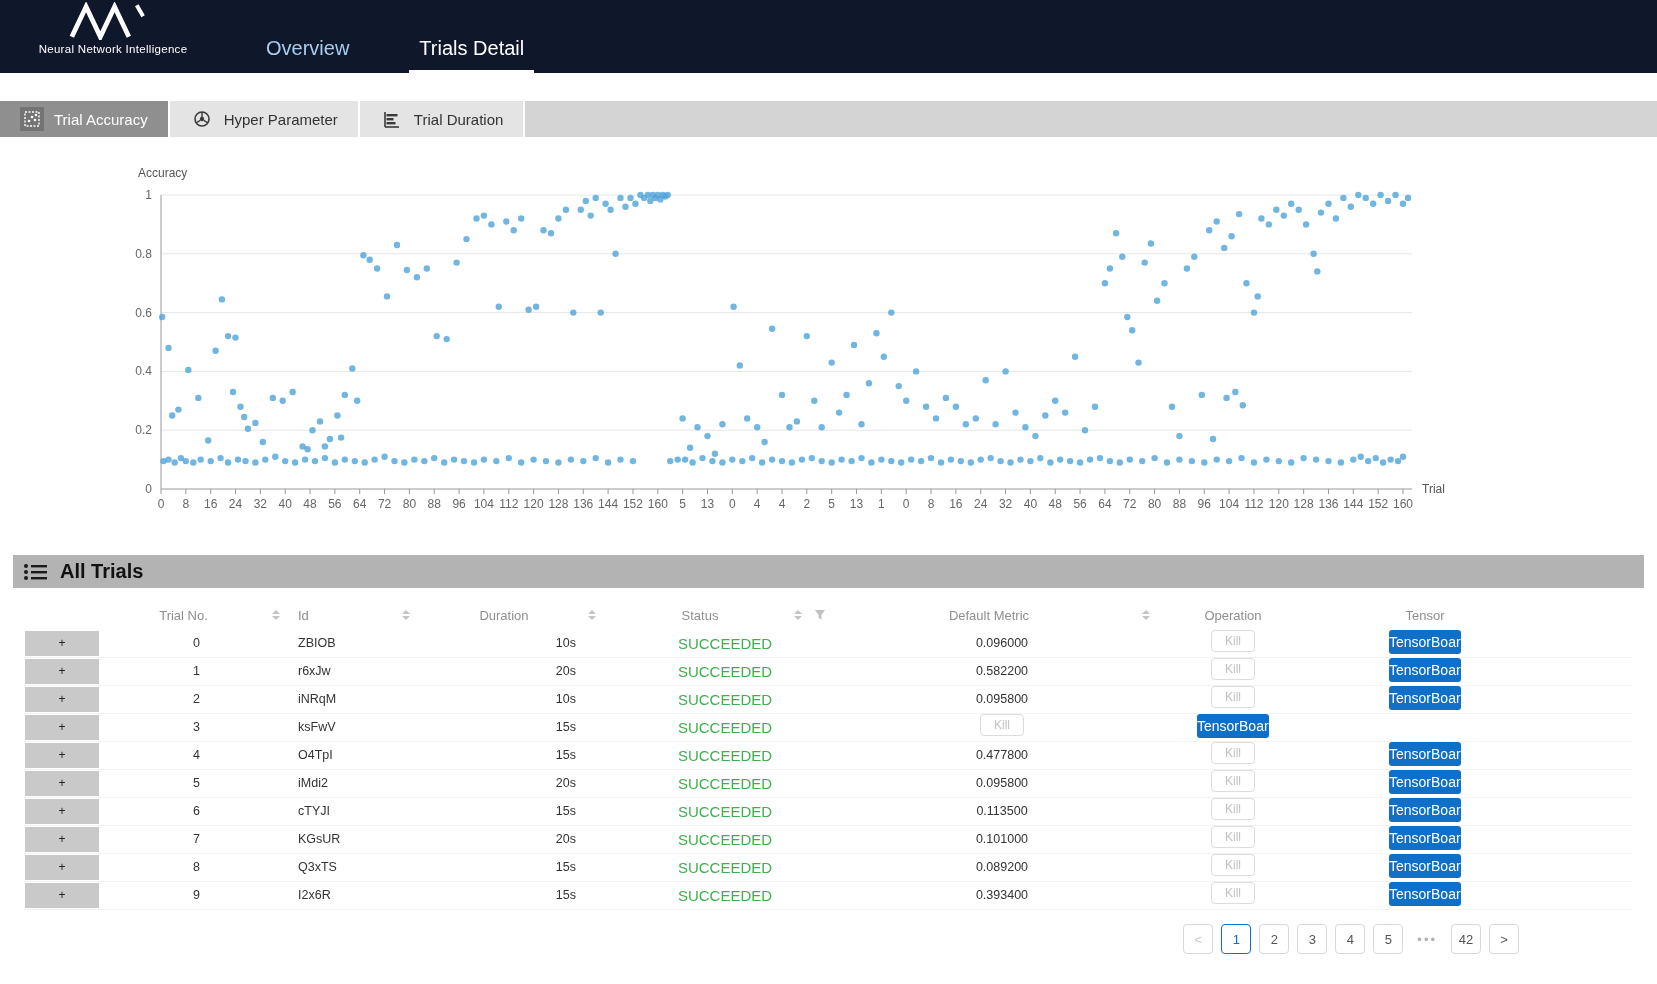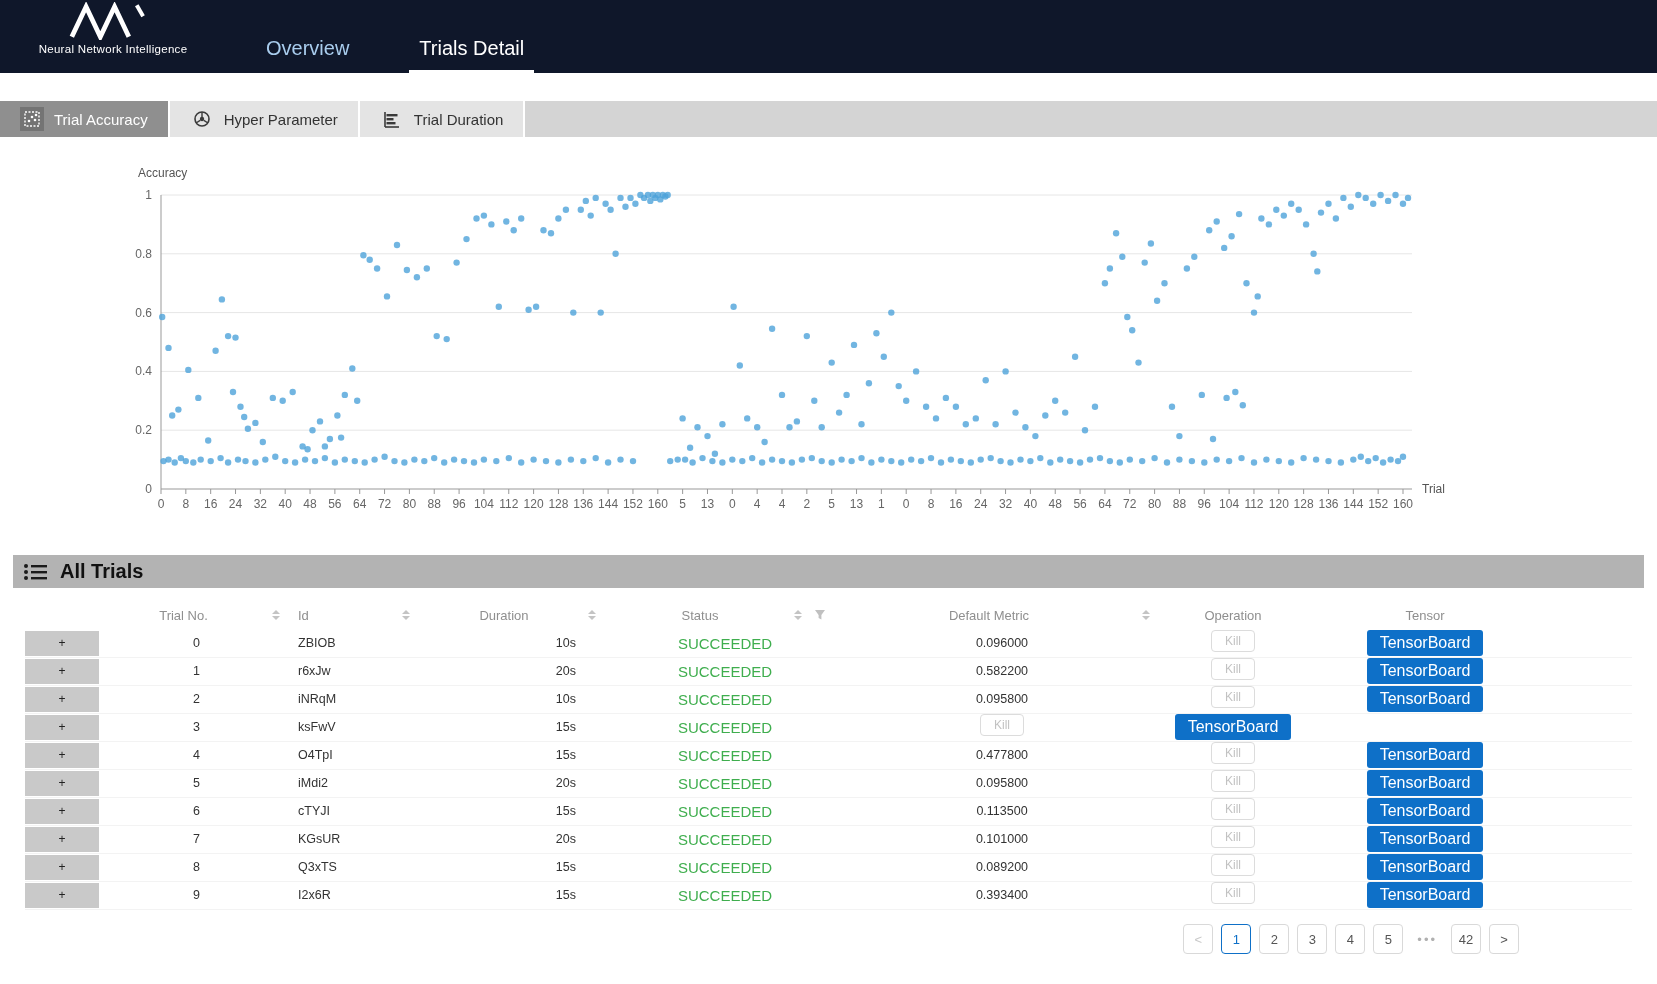--- a/index.html
+++ b/index.html
@@ -45,21 +45,21 @@
 
   .trow { height:28px; border-bottom:1px solid #f3f3f3; align-items:center; }
   .td { font-size:12.5px; color:#333; line-height:27px; height:27px; }
   .c-center { text-align:center; }
   .c-left { padding-left:4px; }
   .c-right { text-align:right; padding-right:34px; }
   .c-btn { display:flex; align-items:flex-start; justify-content:center; }
   .status { font-size:15px; }
   .expand-btn { height:25px; margin:1px 0; background:#c9c9c9; display:flex; align-items:center; justify-content:center; color:#222; font-size:12px; cursor:pointer; }
   .kill-btn { border:1px solid #dcdcdc; color:#c2c2c2; background:#fff; border-radius:4px; font-size:12px; padding:3px 13px; cursor:not-allowed; }
-  .tb-btn { background:#0e70c8; color:#fff; border:none; border-radius:3px; font-size:16px; padding:4px 0; width:116px; cursor:pointer; }
+  .tb-btn { background:#0e70c8; color:#fff; border:none; border-radius:3px; font-size:14px; padding:4px 0; width:72px; cursor:pointer; }
 
   
   .pagination { display:flex; justify-content:flex-end; align-items:center; gap:8px; margin:14px 138px 0 0; }
   .page-item { min-width:30px; height:30px; padding:0 6px; border:1px solid #d9d9d9; border-radius:4px; display:flex; align-items:center; justify-content:center; font-size:13px; color:#555; background:#fff; cursor:pointer; }
   .page-item.active { border-color:#0e70c8; color:#0e70c8; }
   .page-item.prev { color:#c8c8c8; }
   .page-item.ellipsis { border:none; color:#b0b0b0; letter-spacing:2px; cursor:default; }
 </style>
 </head>
 <body>

